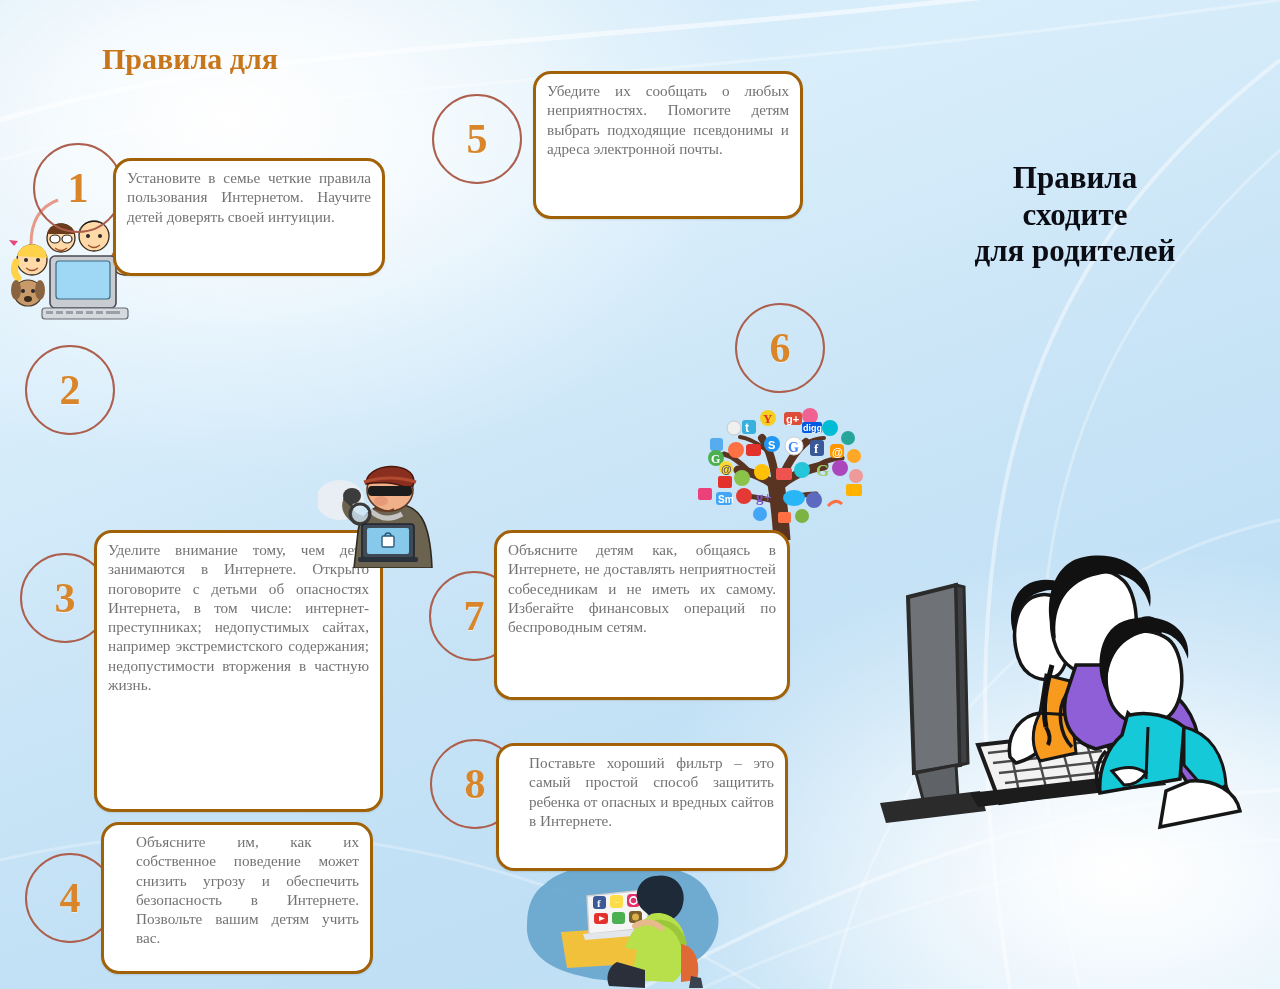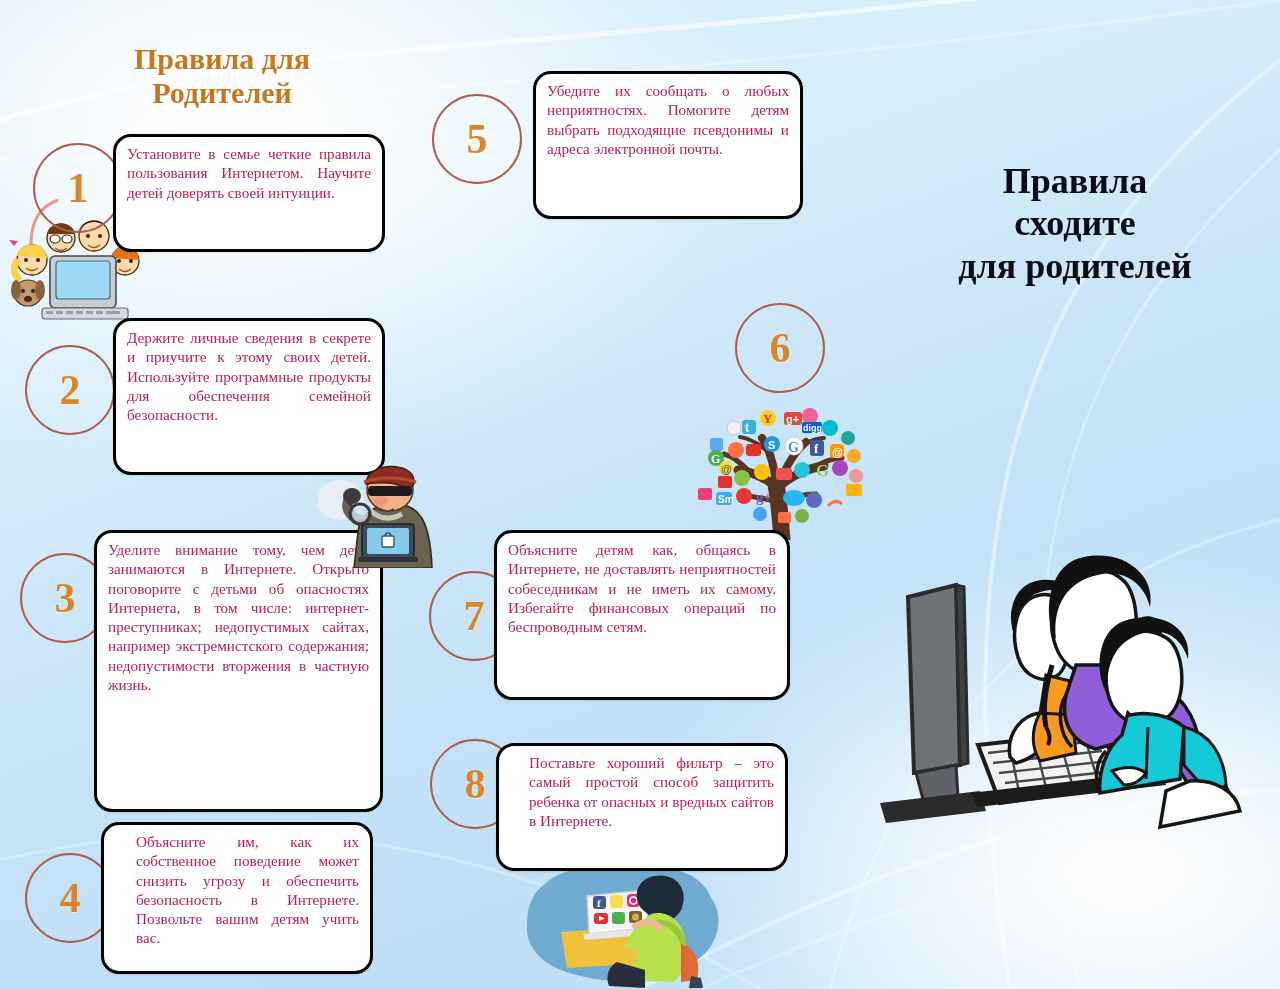--- a/index.html
+++ b/index.html
@@ -13,39 +13,39 @@
       linear-gradient(160deg,#cfe8f7 0%, #d9eefb 25%, #c7e3f6 55%, #bfdff5 80%, #cbe7f8 100%);
   }
   .poster{position:absolute;inset:0;}
 
   
   .bg-swoosh{position:absolute;inset:0;pointer-events:none;}
 
   
   .title-left{
     position:absolute;left:102px;top:42px;width:240px;
-    text-align:center;line-height:1.12;
+    text-align:left;line-height:1.12;
     font-family:"Liberation Serif", serif;
     font-weight:bold;font-size:30px;color:#c8761c;
     text-shadow:0 1px 0 rgba(255,255,255,.7);
   }
   .title-right{
     position:absolute;left:930px;top:160px;width:290px;
     text-align:center;line-height:1.18;
     font-family:"Liberation Serif", serif;
-    font-weight:bold;font-size:36px;color:#0c0c14;
+    font-weight:bold;font-size:31px;color:#0c0c14;
   }
 
   
   .box{
     position:absolute;background:#ffffff;
-    border:3px solid #000000;border-radius:18px;
+    border:3px solid #a16207;border-radius:18px;
     box-sizing:border-box;
     padding:7px 11px 7px 11px;
-    color:#be185d;
+    color:#737373;
     font-family:"Liberation Serif", serif;
     font-size:15.2px;line-height:1.27;
     text-align:justify;
     text-align-last:left;
     box-shadow:0 1px 2px rgba(0,0,0,.10);
     z-index:4;
   }
   .box p{margin:0;}
 
   
@@ -86,21 +86,20 @@
     <path d="M1280,60 C1050,240 930,470 1010,989" stroke="#ffffff" stroke-opacity=".45" stroke-width="4" fill="none"></path>
     <path d="M1280,150 C1080,330 980,560 1080,989" stroke="#ffffff" stroke-opacity=".3" stroke-width="3" fill="none"></path>
     <path d="M640,989 C880,860 1080,800 1280,790" stroke="#ffffff" stroke-opacity=".4" stroke-width="4" fill="none"></path>
     <path d="M700,989 C920,890 1120,845 1280,840" stroke="#ffffff" stroke-opacity=".25" stroke-width="3" fill="none"></path>
     <path d="M0,860 C260,800 520,840 760,989" stroke="#ffffff" stroke-opacity=".28" stroke-width="3" fill="none"></path>
     <path d="M830,989 C900,700 1100,560 1280,520" stroke="#ffffff" stroke-opacity=".3" stroke-width="3" fill="none"></path>
   </svg>
 
   <div class="title-left">
     <div>Правила для</div>
-    <div>Родителей</div>
   </div>
 
   <div class="title-right">
     <div>Правила</div>
     <div>сходите</div>
     <div>для родителей</div>
   </div>
 
   <svg class="art behind" style="left:6px;top:198px;width:150px;height:122px;" viewBox="0 0 150 122">
 
@@ -359,27 +358,24 @@
 
   <div class="num" style="left:33px;top:143px;">1</div>
   <div class="num" style="left:25px;top:345px;">2</div>
   <div class="num" style="left:20px;top:553px;">3</div>
   <div class="num" style="left:25px;top:853px;">4</div>
   <div class="num" style="left:432px;top:94px;">5</div>
   <div class="num" style="left:735px;top:303px;">6</div>
   <div class="num" style="left:429px;top:571px;">7</div>
   <div class="num" style="left:430px;top:739px;">8</div>
 
-  <div class="box" style="left:113px;top:134px;width:272px;height:118px;">
+  <div class="box" style="left:113px;top:158px;width:272px;height:118px;">
     <p>Установите в семье четкие правила пользования Интернетом. Научите детей доверять своей интуиции.</p>
   </div>
 
-  <div class="box" style="left:113px;top:318px;width:272px;height:157px;">
-    <p>Держите личные сведения в секрете и приучите к этому своих детей. Используйте программные продукты для обеспечения семейной безопасности.</p>
-  </div>
 
   <div class="box" style="left:94px;top:530px;width:289px;height:282px;">
     <p>Уделите внимание тому, чем дети занимаются в Интернете. Открыто поговорите с детьми об опасностях Интернета, в том числе: интернет-преступниках; недопустимых сайтах, например экстремистского содержания; недопустимости вторжения в частную жизнь.</p>
   </div>
 
   <div class="box" style="left:101px;top:822px;width:272px;height:152px;padding-left:32px;">
     <p>Объясните им, как их собственное поведение может снизить угрозу и обеспечить безопасность в Интернете. Позвольте вашим детям учить вас.</p>
   </div>
 
   <div class="box" style="left:533px;top:71px;width:270px;height:148px;">

